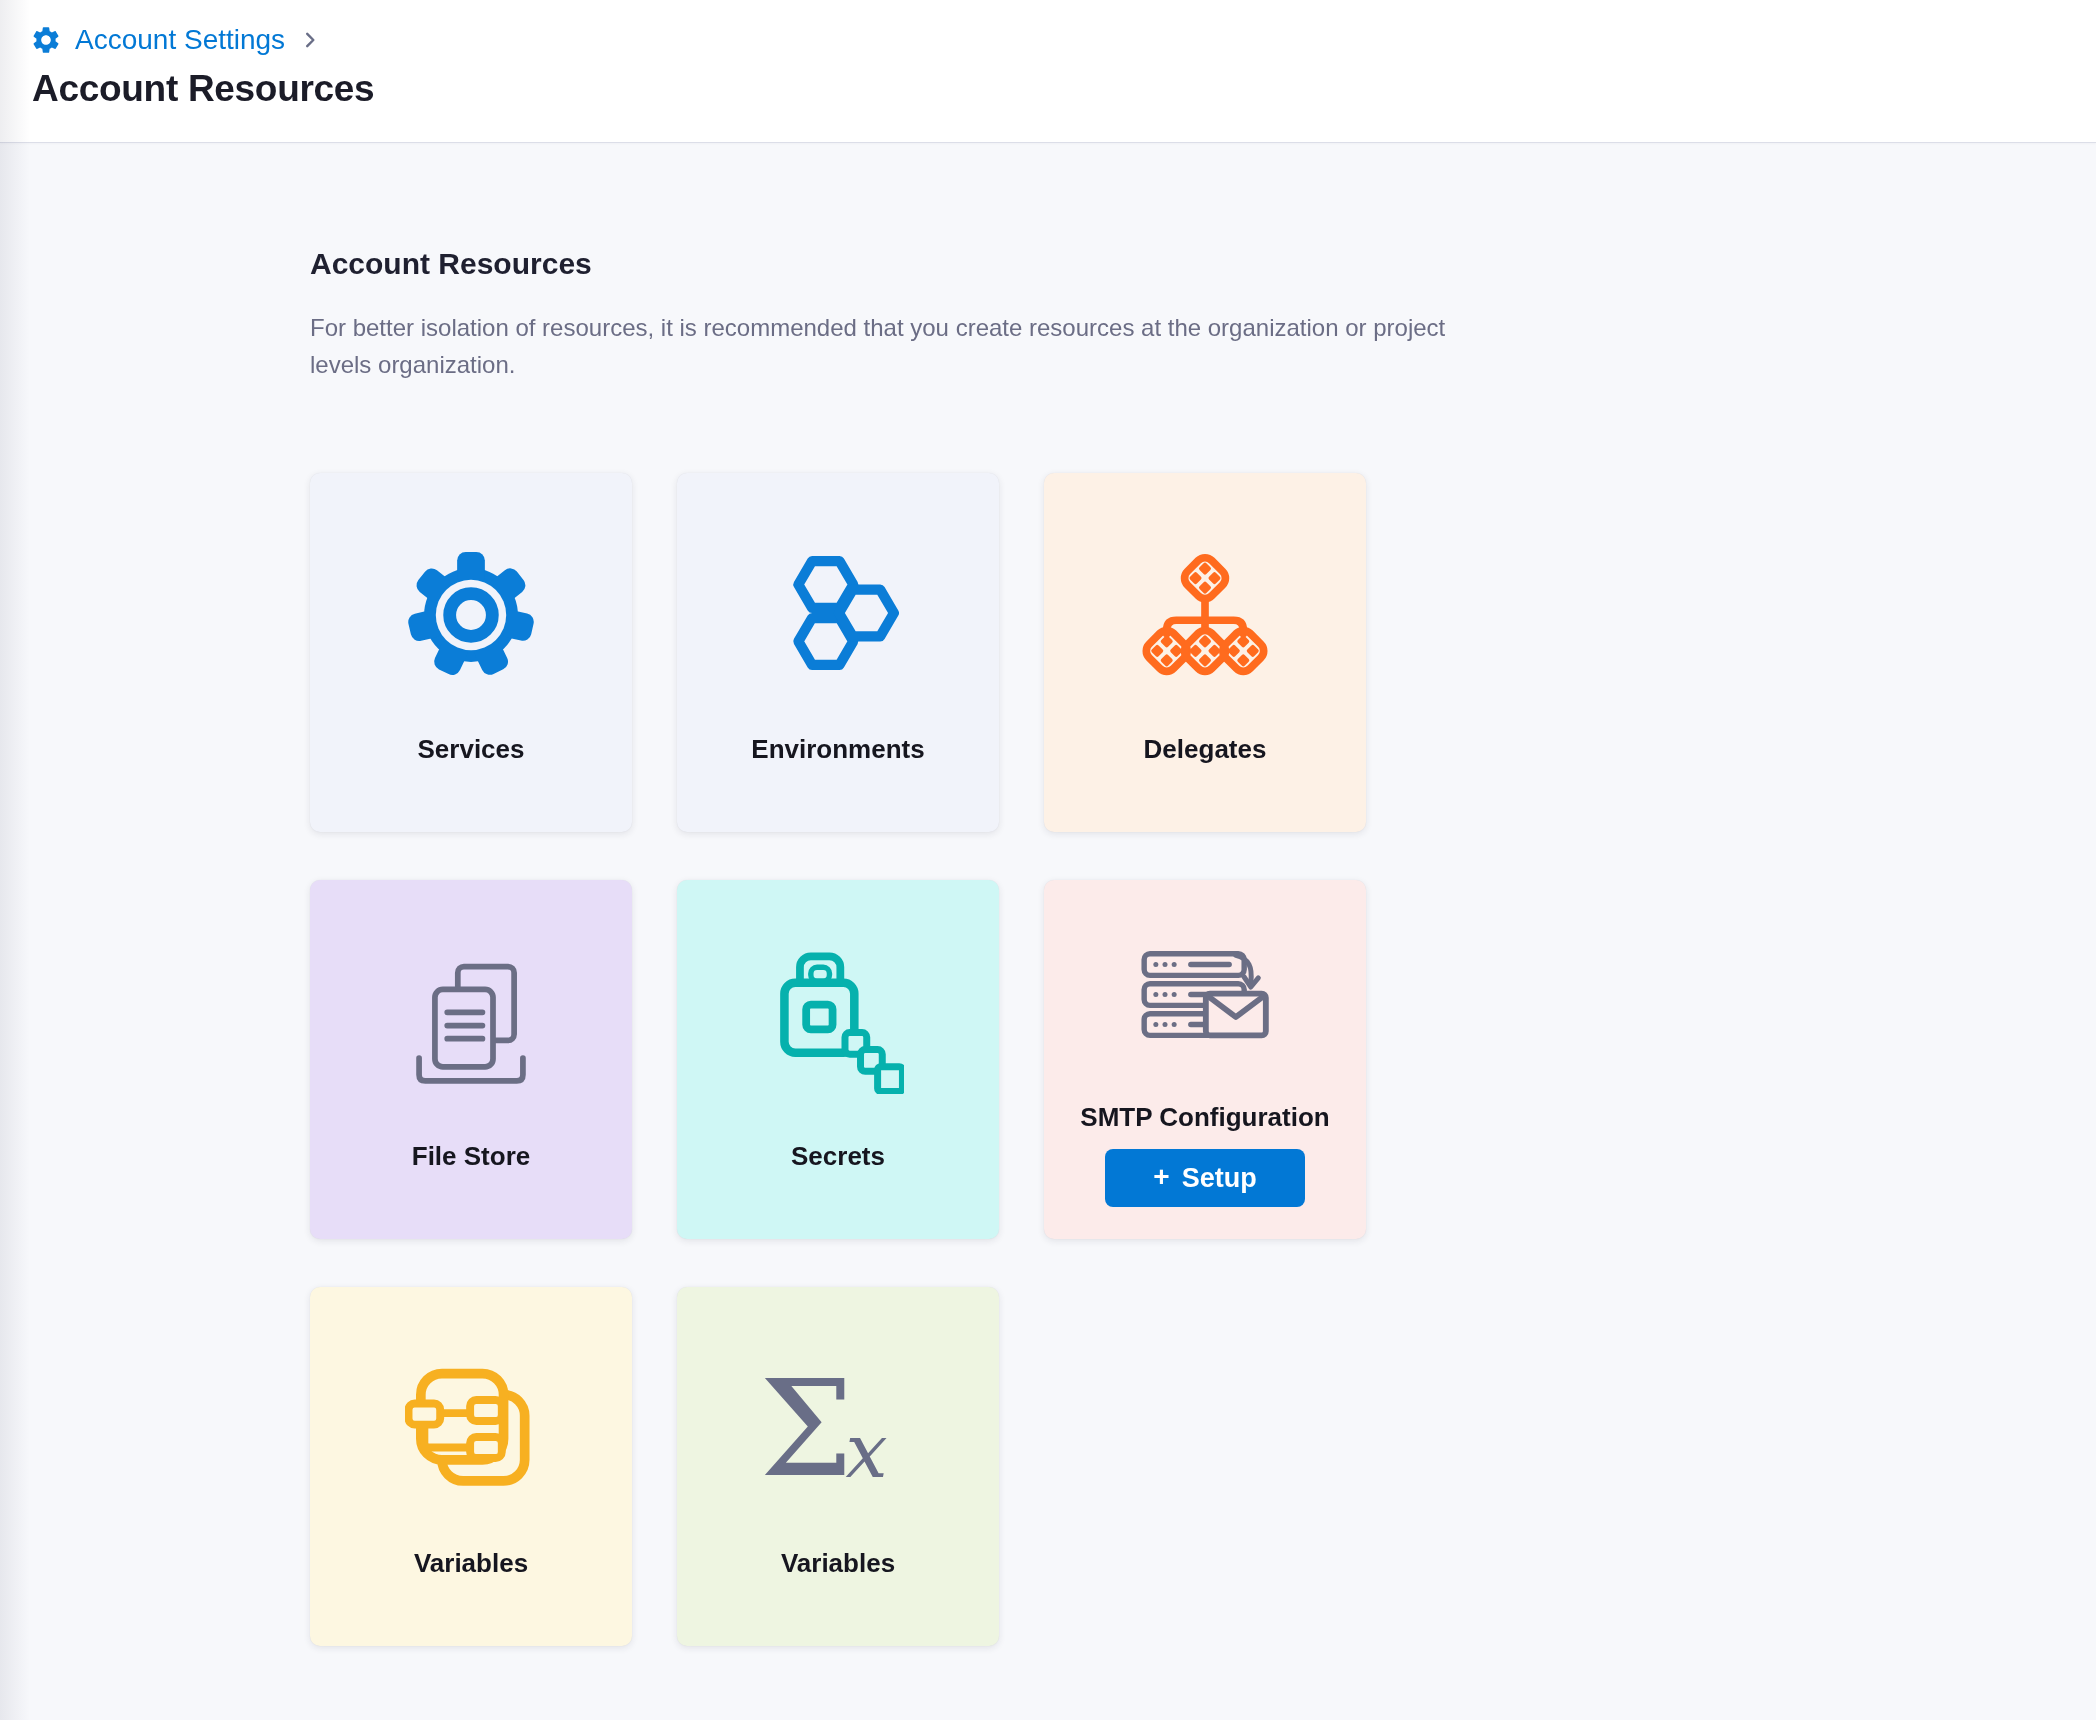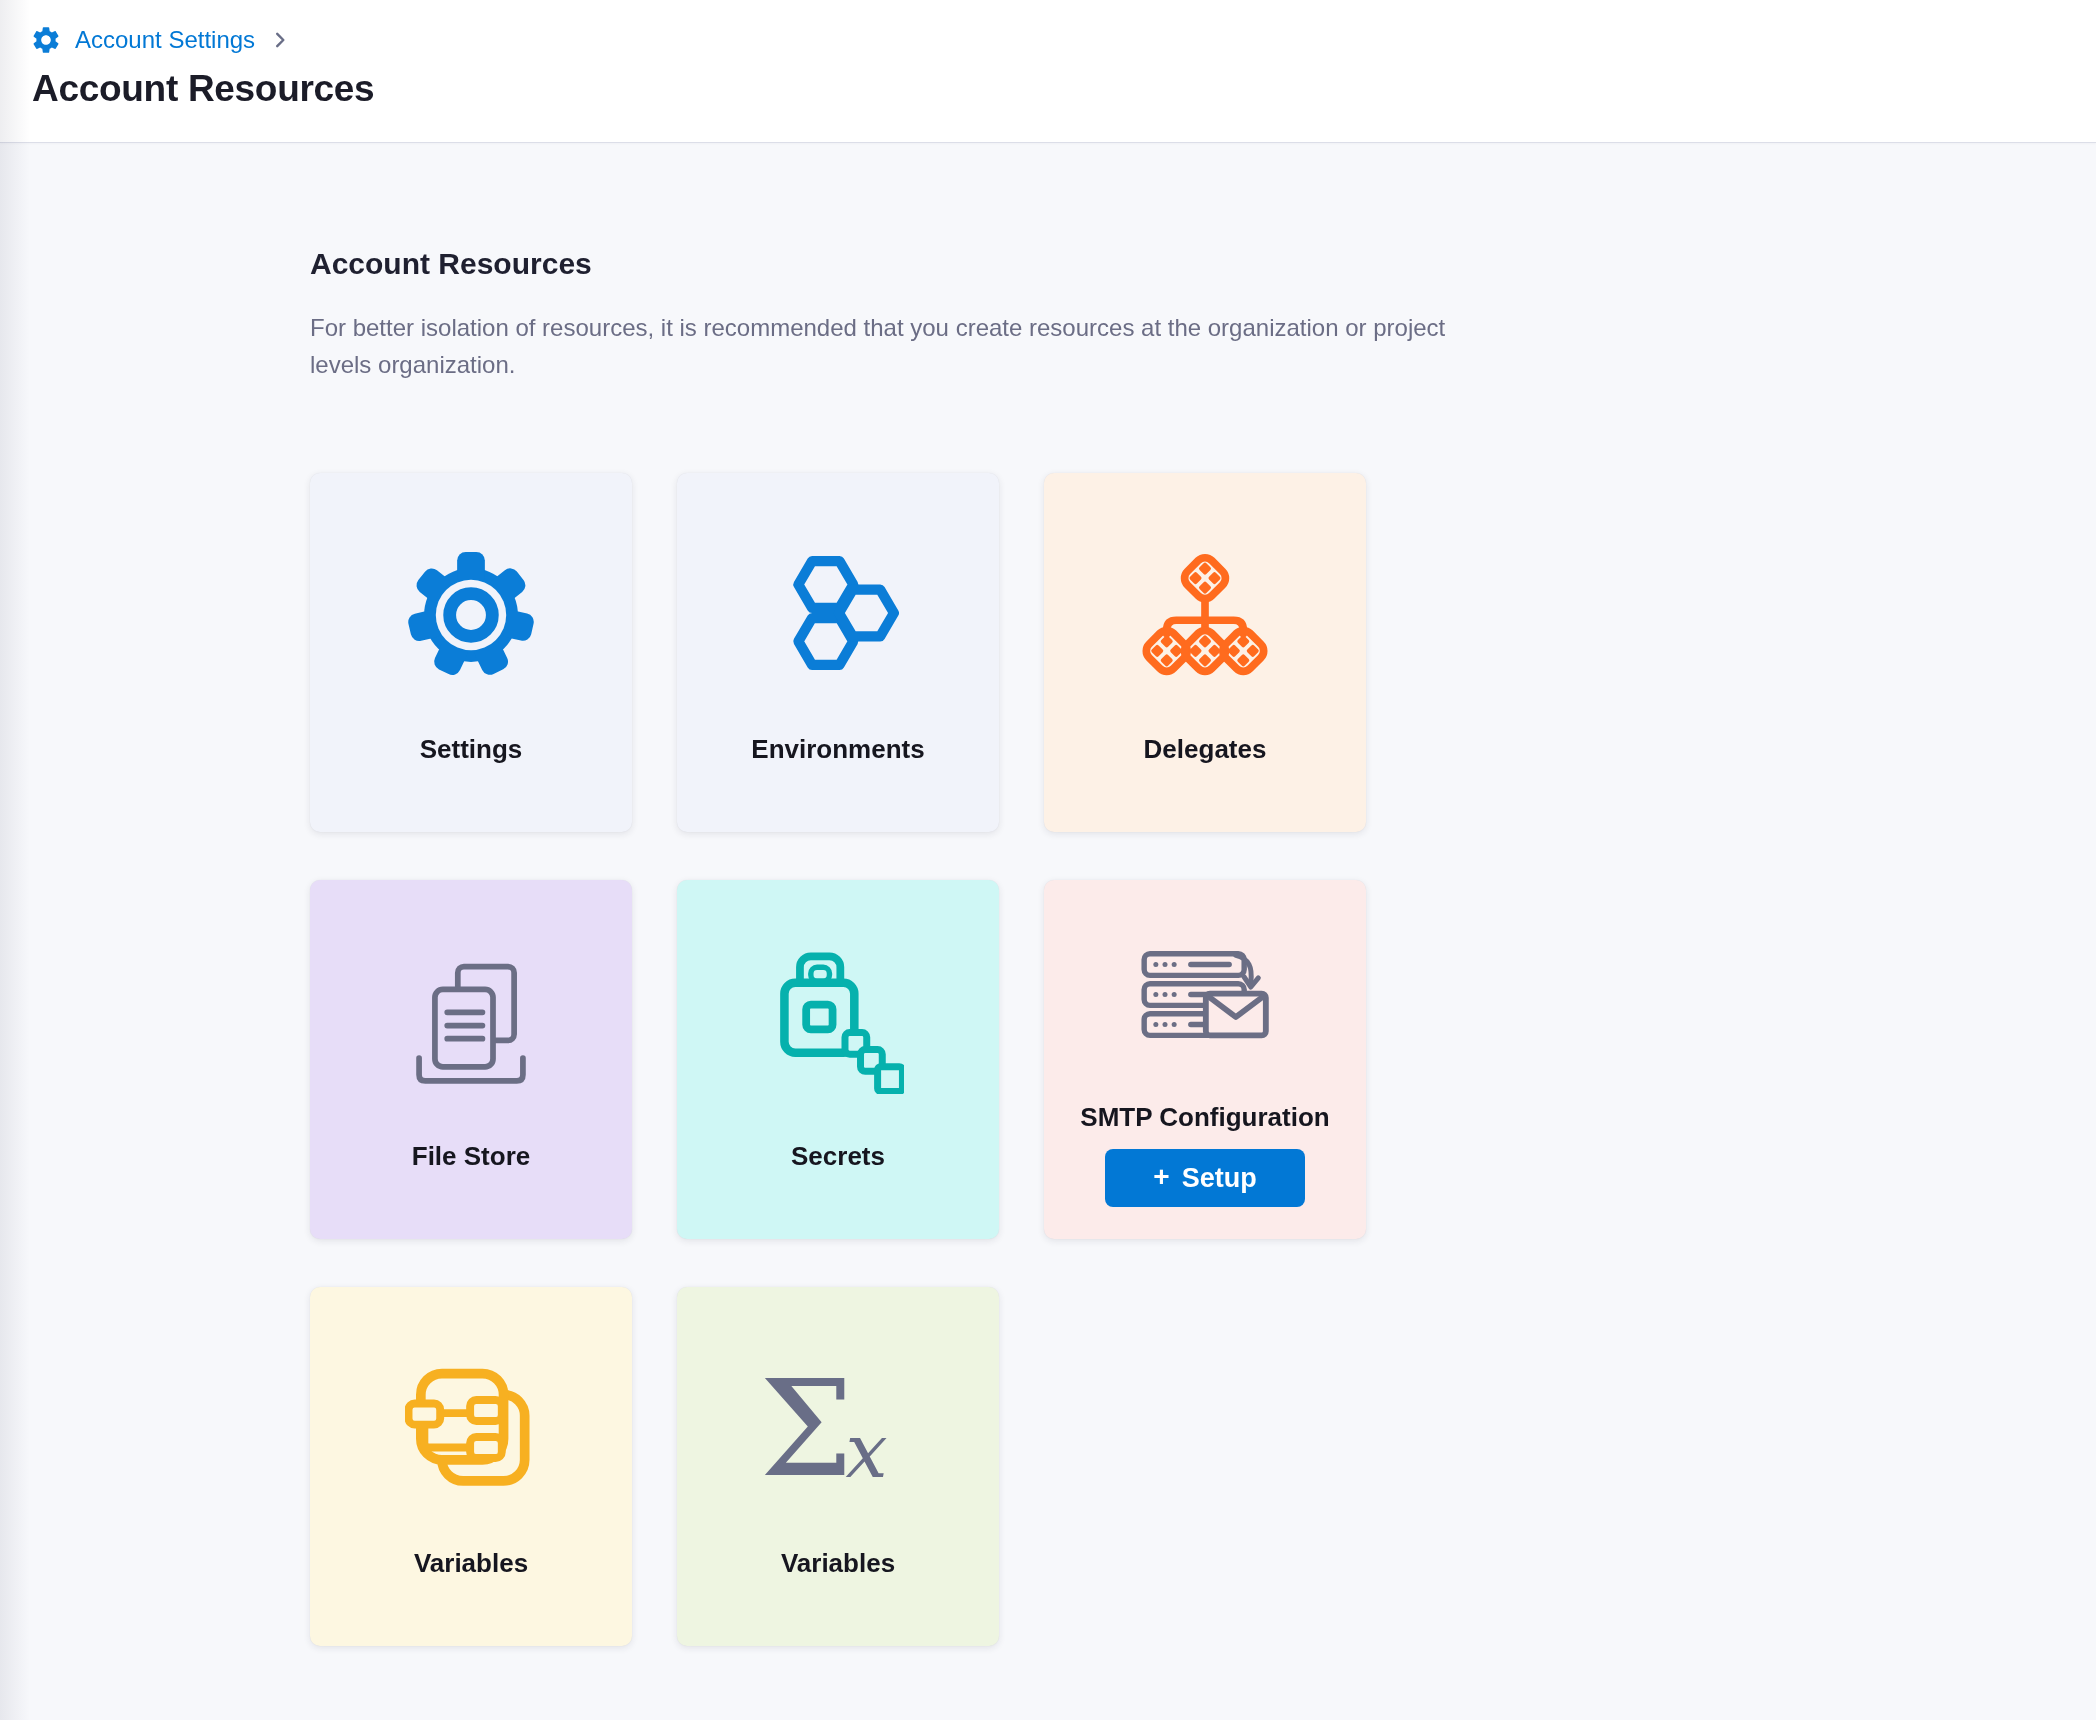--- a/index.html
+++ b/index.html
@@ -31,21 +31,21 @@
     display:flex;align-items:center;gap:13px;
     height:36px;
     text-decoration:none;
     cursor:pointer;
   }
   .breadcrumb-link{
     display:flex;align-items:center;gap:13px;
     text-decoration:none;
   }
   .breadcrumb-label{
-    color:#0278d5;font-size:24px;line-height:1;
+    color:#0278d5;font-size:28px;line-height:1;
   }
   .crumb-chevron{display:flex;align-items:center;margin-left:2px;}
   .page-title{
     margin:10px 0 0 2px;
     font-size:37px;font-weight:700;color:#1b1c28;
     letter-spacing:-0.3px;
   }
   
   .content{
     padding:104px 0 0 310px;
@@ -151,21 +151,21 @@
             <rect x="47" y="1" width="26" height="30" rx="8" transform="rotate(51.4 60 60)"></rect>
             <rect x="47" y="1" width="26" height="30" rx="8" transform="rotate(102.8 60 60)"></rect>
             <rect x="47" y="1" width="26" height="30" rx="8" transform="rotate(154.2 60 60)"></rect>
             <rect x="47" y="1" width="26" height="30" rx="8" transform="rotate(205.6 60 60)"></rect>
             <rect x="47" y="1" width="26" height="30" rx="8" transform="rotate(257 60 60)"></rect>
             <rect x="47" y="1" width="26" height="30" rx="8" transform="rotate(308.4 60 60)"></rect>
           </g>
           <circle cx="60" cy="60" r="20" fill="none" stroke="currentColor" stroke-width="12"></circle>
         </svg>
       </div>
-      <div class="card-label">Settings</div>
+      <div class="card-label">Services</div>
     </div>
 
     <div class="card" style="--card-bg: #f1f3fa; --icon-color: #0b7dd7;">
       <div class="icon">
         <svg width="122" height="122" viewBox="0 0 120 120" fill="none" stroke="currentColor" stroke-width="10" stroke-linejoin="round">
           <polygon points="21,30 34.5,7 61.5,7 75,30 61.5,53 34.5,53"></polygon>
           <polygon points="21,86 34.5,63 61.5,63 75,86 61.5,109 34.5,109"></polygon>
           <polygon points="61,58 74.5,35 101.5,35 115,58 101.5,81 74.5,81"></polygon>
         </svg>
       </div>

